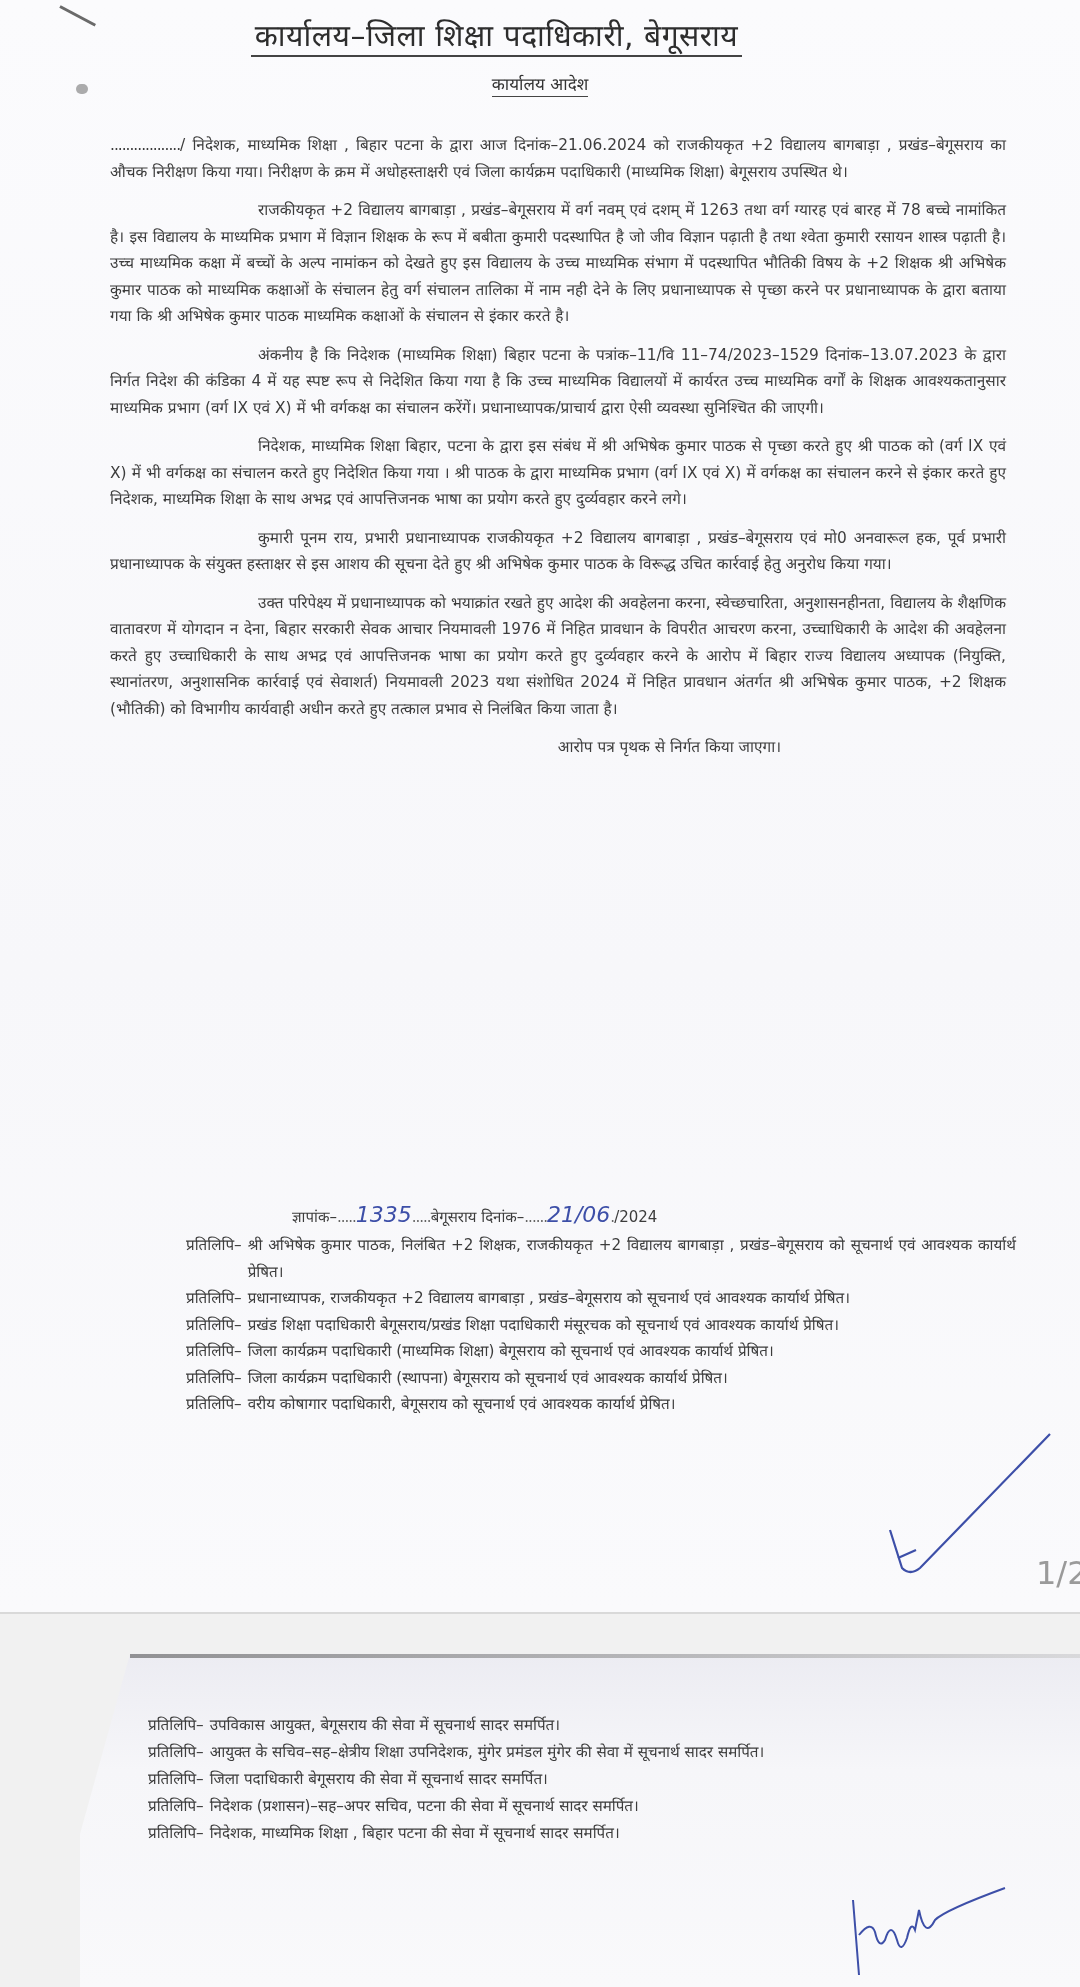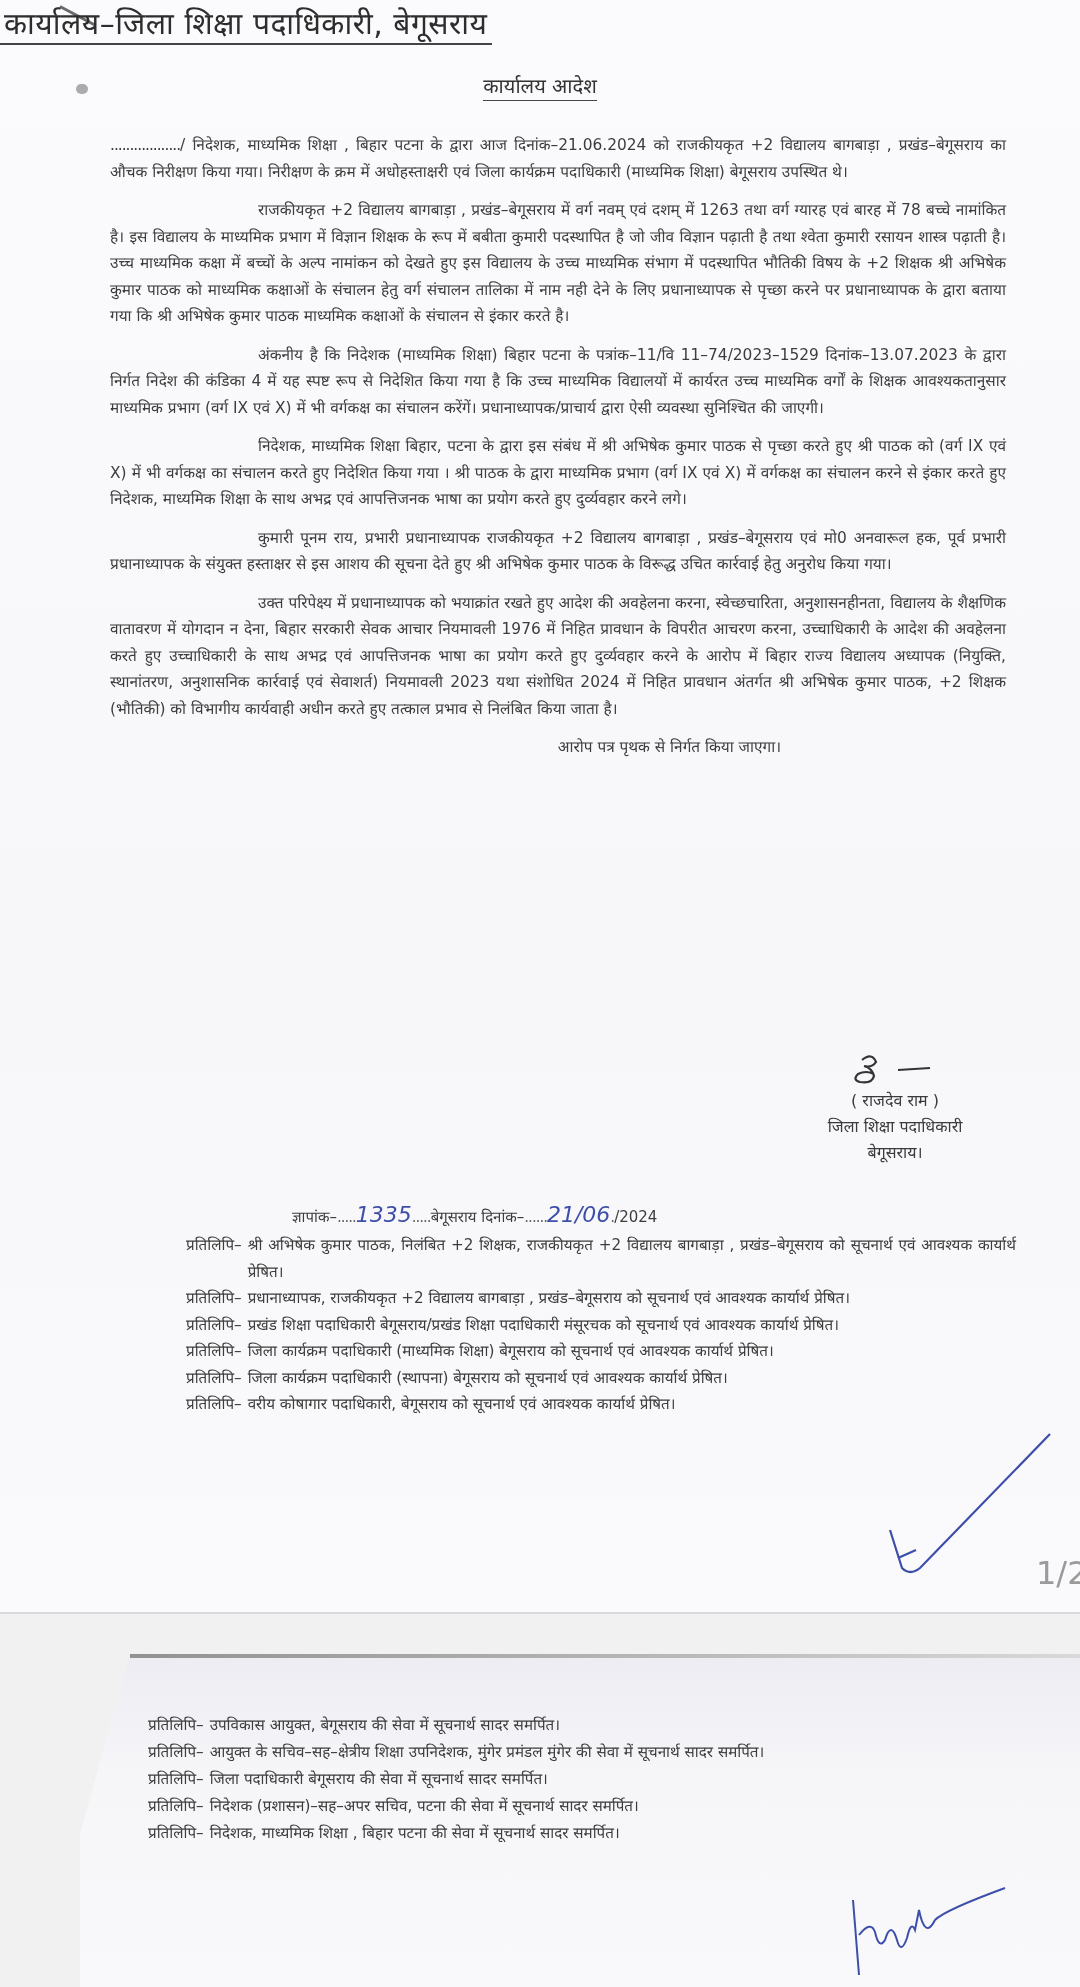--- a/index.html
+++ b/index.html
@@ -23,27 +23,27 @@
   }
   .page2-edge {
     position: absolute; left: 130px; top: 40px; width: 950px; height: 4px;
     background: linear-gradient(90deg, #555 0%, #999 60%, #ccc 100%); opacity: .6;
   }
 
   .pen-mark { position: absolute; left: 60px; top: 5px; width: 40px; height: 3px; background: #6a6a6a; transform: rotate(28deg); transform-origin: left center; }
   .staple { position: absolute; left: 76px; top: 84px; width: 12px; height: 10px; background: #777; border-radius: 5px; opacity: .6; }
 
   .title {
-    position: absolute; left: 0; width: 993px; top: 2px; text-align: left;
+    position: absolute; left: 0; width: 993px; top: 14px; text-align: center;
     font-size: 30px; color: #2d2d2d; letter-spacing: .5px;
   }
   .title span { border-bottom: 2px solid #444; padding: 0 4px 2px; }
   .subtitle {
     position: absolute; left: 0; width: 1080px; top: 72px; text-align: center;
-    font-size: 20px; color: #333;
+    font-size: 17px; color: #333;
   }
   .subtitle span { border-bottom: 1.5px solid #444; padding-bottom: 2px; }
 
   .body {
     position: absolute; left: 98px; top: 120px; width: 920px;
     font-size: 15.4px; line-height: 26.5px; text-align: justify; color: #3c3c3c;
   }
   .body p { margin: 12px; }
   .indent { text-indent: 148px; }
   .dots { letter-spacing: -1px; }
@@ -100,31 +100,20 @@
       <span class="dots">..................</span><span>/ निदेशक, माध्यमिक शिक्षा , बिहार पटना के द्वारा आज दिनांक–21.06.2024 को राजकीयकृत +2 विद्यालय बागबाड़ा , प्रखंड–बेगूसराय का औचक निरीक्षण किया गया। निरीक्षण के क्रम में अधोहस्ताक्षरी एवं जिला कार्यक्रम पदाधिकारी (माध्यमिक शिक्षा) बेगूसराय उपस्थित थे।</span>
     </p>
     <p class="indent">राजकीयकृत +2 विद्यालय बागबाड़ा , प्रखंड–बेगूसराय में वर्ग नवम् एवं दशम् में 1263 तथा वर्ग ग्यारह एवं बारह में 78 बच्चे नामांकित है। इस विद्यालय के माध्यमिक प्रभाग में विज्ञान शिक्षक के रूप में बबीता कुमारी पदस्थापित है  जो जीव विज्ञान पढ़ाती है तथा श्वेता कुमारी रसायन शास्त्र पढ़ाती है। उच्च माध्यमिक कक्षा में बच्चों के अल्प नामांकन को देखते हुए इस विद्यालय के उच्च माध्यमिक संभाग में पदस्थापित भौतिकी विषय के +2 शिक्षक श्री अभिषेक कुमार पाठक को माध्यमिक कक्षाओं के संचालन हेतु वर्ग संचालन तालिका में नाम नही देने के लिए प्रधानाध्यापक से पृच्छा करने पर प्रधानाध्यापक के द्वारा बताया गया कि श्री अभिषेक कुमार पाठक माध्यमिक कक्षाओं के संचालन से इंकार करते है।</p>
     <p class="indent">अंकनीय है कि निदेशक (माध्यमिक शिक्षा) बिहार पटना के पत्रांक–11/वि 11–74/2023–1529 दिनांक–13.07.2023 के द्वारा निर्गत निदेश की कंडिका 4 में यह स्पष्ट रूप से निदेशित किया गया है कि उच्च माध्यमिक विद्यालयों में कार्यरत उच्च माध्यमिक वर्गों के शिक्षक आवश्यकतानुसार माध्यमिक प्रभाग (वर्ग IX एवं X) में भी वर्गकक्ष का संचालन करेंगें। प्रधानाध्यापक/प्राचार्य द्वारा ऐसी व्यवस्था सुनिश्चित की जाएगी।</p>
     <p class="indent">निदेशक, माध्यमिक शिक्षा बिहार, पटना के द्वारा इस संबंध में श्री अभिषेक कुमार पाठक से पृच्छा करते हुए श्री पाठक को (वर्ग IX एवं X) में भी वर्गकक्ष का संचालन करते हुए निदेशित किया गया । श्री पाठक के द्वारा माध्यमिक प्रभाग (वर्ग IX एवं X) में वर्गकक्ष का संचालन करने से इंकार करते हुए निदेशक, माध्यमिक शिक्षा के साथ अभद्र एवं आपत्तिजनक भाषा का प्रयोग करते हुए दुर्व्यवहार करने लगे।</p>
     <p class="indent">कुमारी पूनम राय, प्रभारी प्रधानाध्यापक राजकीयकृत +2 विद्यालय बागबाड़ा , प्रखंड–बेगूसराय एवं मो0 अनवारूल हक, पूर्व प्रभारी प्रधानाध्यापक के संयुक्त हस्ताक्षर से इस आशय की सूचना देते हुए श्री अभिषेक कुमार पाठक के विरूद्ध उचित कार्रवाई हेतु अनुरोध किया गया।</p>
     <p class="indent">उक्त परिपेक्ष्य में प्रधानाध्यापक को भयाक्रांत रखते हुए आदेश की अवहेलना करना, स्वेच्छचारिता, अनुशासनहीनता, विद्यालय के शैक्षणिक वातावरण में योगदान न देना, बिहार सरकारी सेवक आचार नियमावली 1976 में निहित प्रावधान के विपरीत आचरण करना, उच्चाधिकारी के आदेश की अवहेलना करते हुए उच्चाधिकारी के साथ अभद्र एवं आपत्तिजनक भाषा का प्रयोग करते हुए दुर्व्यवहार करने के आरोप में बिहार राज्य विद्यालय अध्यापक (नियुक्ति, स्थानांतरण, अनुशासनिक कार्रवाई एवं सेवाशर्त) नियमावली 2023 यथा संशोधित 2024 में निहित प्रावधान अंतर्गत श्री अभिषेक कुमार पाठक, +2 शिक्षक (भौतिकी) को विभागीय कार्यवाही अधीन करते हुए तत्काल प्रभाव से निलंबित किया जाता है।</p>
     <p class="center-line">आरोप पत्र पृथक से निर्गत किया जाएगा।</p>
   </div>
 
-  <div class="signature-block">
-    <div class="sign-scribble">
-      <svg width="110" height="38" viewBox="0 0 110 38">
-        <path d="M22 10 q10 -8 14 2 q-4 6 -12 4 q8 2 10 10 q-2 8 -14 6 q-8 -2 -2 -8 q8 -4 16 0" fill="none" stroke="#333" stroke-width="2.2"></path>
-        <path d="M58 20 L90 18" stroke="#333" stroke-width="2.2"></path>
-      </svg>
-    </div>
-    <div>( राजदेव राम )</div>
-    <div>जिला शिक्षा पदाधिकारी</div>
-    <div>बेगूसराय।</div>
-  </div>
 
   <div class="memo-line">
     <span>ज्ञापांक–</span><span class="memo-dots">.....</span><span class="handwritten">1335</span><span class="memo-dots">.....</span><span>बेगूसराय दिनांक–</span><span class="memo-dots">......</span><span class="handwritten">21/06</span><span class="memo-dots">.</span><span>/2024</span>
   </div>
 
   <div class="copies">
     <div class="copy">
       <span class="copy-prefix">प्रतिलिपि–</span>
       <span class="copy-text">श्री अभिषेक कुमार पाठक, निलंबित +2 शिक्षक, राजकीयकृत +2 विद्यालय बागबाड़ा , प्रखंड–बेगूसराय को सूचनार्थ एवं आवश्यक कार्यार्थ प्रेषित।</span>
     </div>

